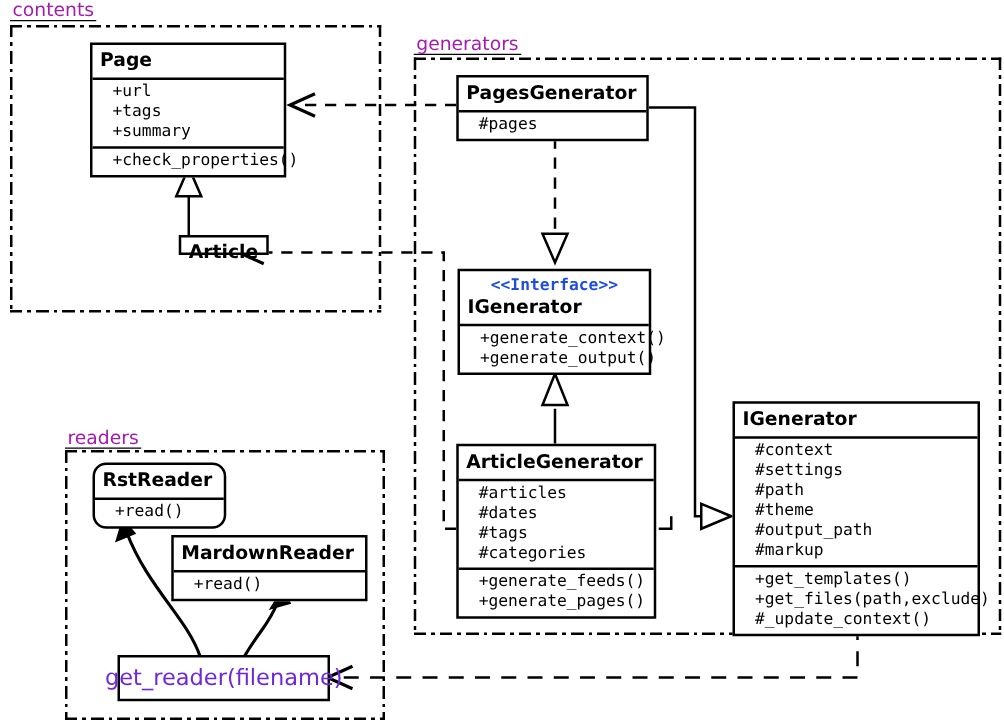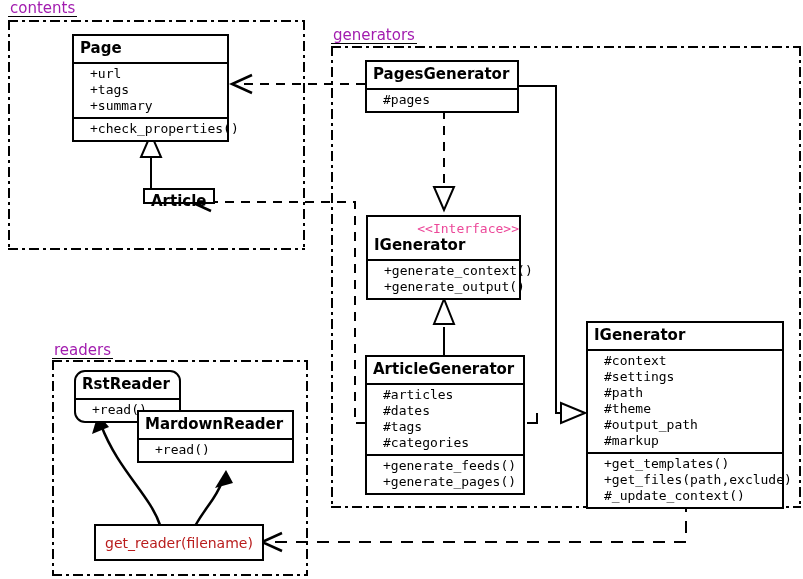--- a/index.html
+++ b/index.html
@@ -58,24 +58,24 @@
     font-family: "DejaVu Sans", sans-serif;
     font-weight: bold;
     font-size: 15px;
     text-align: left;
     color: #000;
     padding: 4px 6px 5px 6px;
     line-height: 17px;
   }
   .uml-stereotype {
     font-family: "DejaVu Sans Mono", monospace;
-    font-weight: normal;
+    font-weight: bold;
     font-size: 13px;
-    text-align: right;
-    color: #ec4899;
+    text-align: center;
+    color: #1d4ed8;
     line-height: 16px;
     padding-top: 4px;
   }
   .uml-sep {
     border-top: 2px solid #000;
   }
   .uml-compartment {
     font-family: "DejaVu Sans Mono", monospace;
     font-size: 13px;
     color: #000;
@@ -83,22 +83,22 @@
     line-height: 16px;
     white-space: nowrap;
   }
   .uml-compartment div { line-height: 16px; }
   .uml-simple {
     position: absolute;
     border: 2px solid #000;
     background: #fff;
     box-sizing: border-box;
     font-family: "DejaVu Sans", sans-serif;
-    font-size: 14px;
-    color: #b91c1c;
+    font-size: 18px;
+    color: #6d28d9;
     display: flex;
     align-items: center;
     justify-content: center;
   }
   
   .conn {
     position: absolute;
     left: 0;
     top: 0;
     width: 803px;
@@ -232,21 +232,21 @@
     </div>
   </div>
 
   <div class="uml-class" style="left:74px; top:370px; width:107px;border-radius:11px;">
     <div class="uml-title">RstReader</div>
     <div class="uml-compartment uml-sep">
       <div>+read()</div>
     </div>
   </div>
 
-  <div class="uml-class" style="left:137px; top:410px; width:157px;">
+  <div class="uml-class" style="left:137px; top:428px; width:157px;">
     <div class="uml-title">MardownReader</div>
     <div class="uml-compartment uml-sep">
       <div>+read()</div>
     </div>
   </div>
 
   <div class="uml-simple" style="left:94px; top:524px; width:170px; height:37px;">
     <span>get_reader(filename)</span>
   </div>
 

